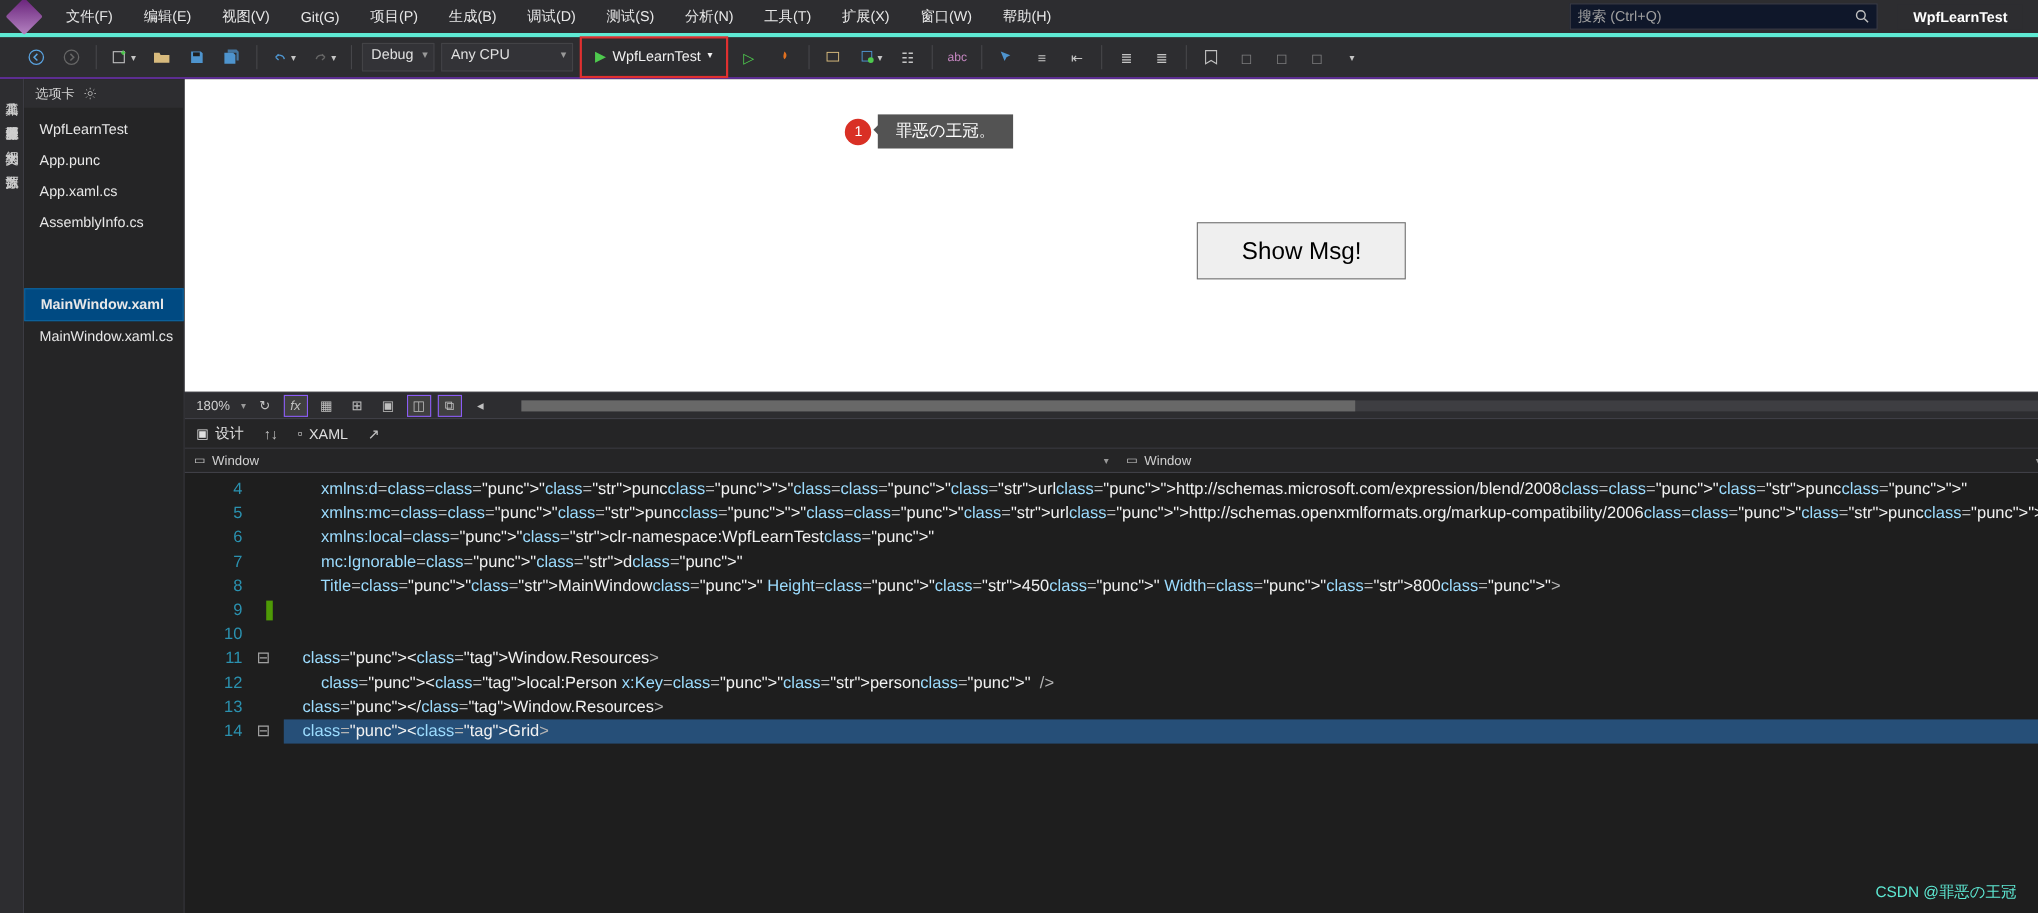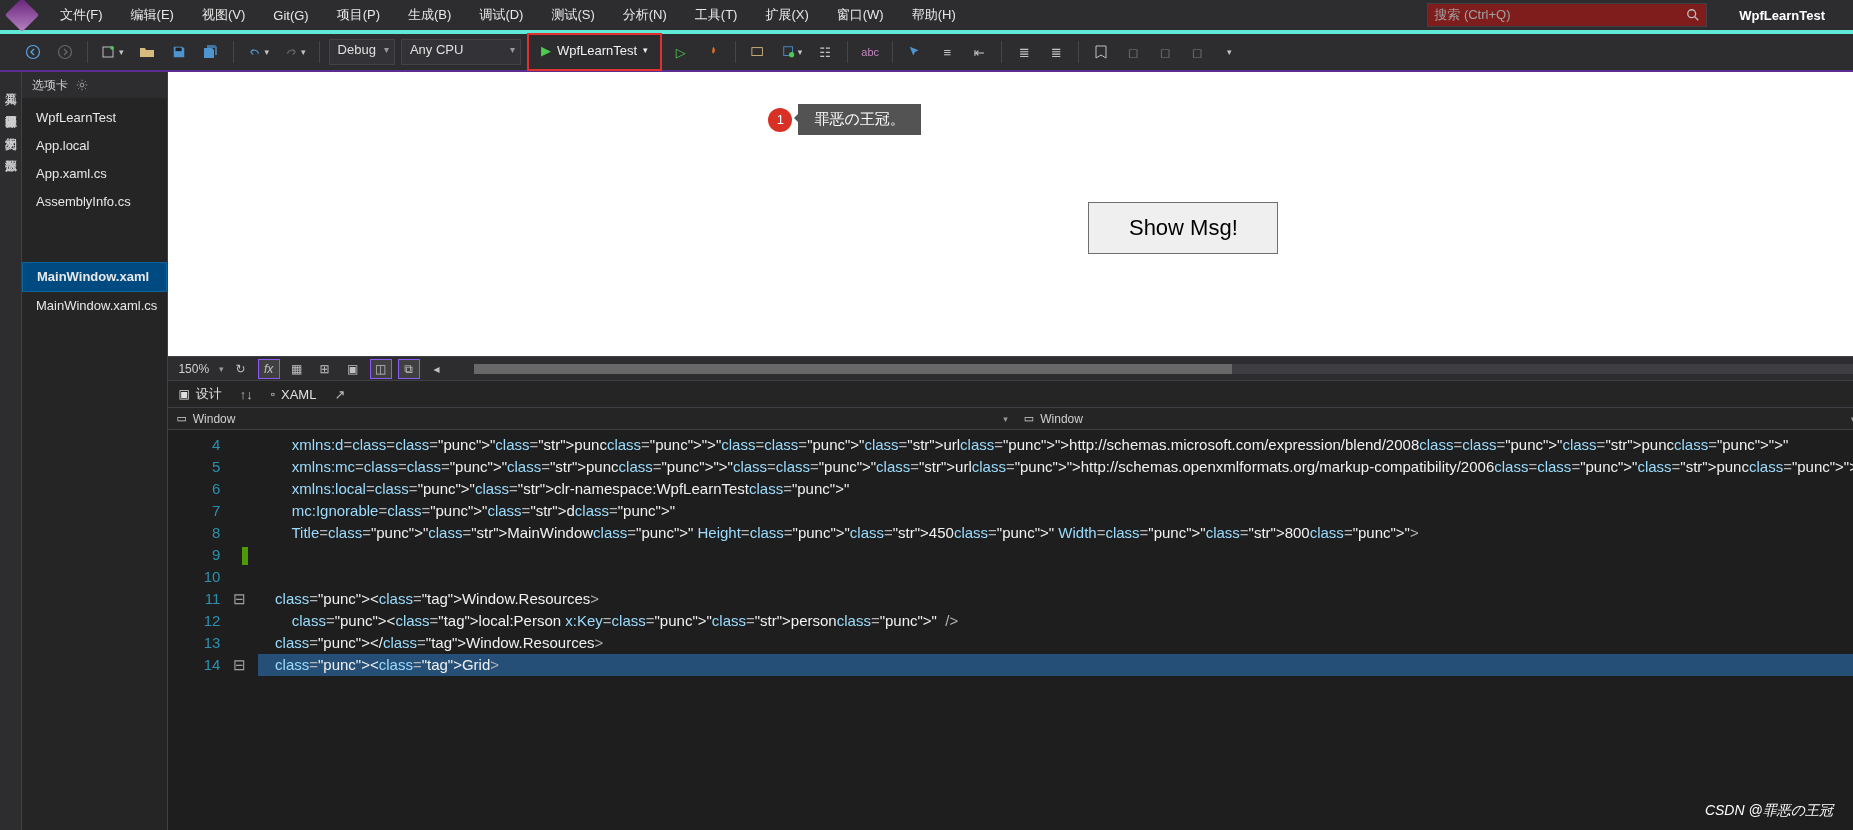--- a/index.html
+++ b/index.html
@@ -1,21 +1,21 @@
 <!DOCTYPE html>
 <html><head>
 <meta charset="utf-8">
 <style>
 * { margin:0; padding:0; box-sizing:border-box; font-family:"Microsoft YaHei","Segoe UI",sans-serif; }
 body { background:#1e1e1e; color:#f1f1f1; width:1853px; height:830px; overflow:hidden; font-size:13px; position:relative;}
 
 .menubar { height:34px; background:#2d2d30; display:flex; align-items:center; padding-left:10px; gap:4px; border-bottom:4px solid #5eead4;}
 .logo { width:24px; height:24px; background:linear-gradient(135deg,#68217a 0,#b584c2 100%); margin-right:10px; transform:rotate(45deg); border-radius:2px;}
 .menu-item { padding:4px 12px; color:#e8e8e8; cursor:pointer;}
-.search-box { margin-left:auto; width:280px; height:24px; background:#7f1d1d; border:1px solid #3f3f46; display:flex; align-items:center; padding:0 6px; color:#a0a0a0;}
+.search-box { margin-left:auto; width:280px; height:24px; background:#0f172a; border:1px solid #3f3f46; display:flex; align-items:center; padding:0 6px; color:#a0a0a0;}
 .search-box .mag { margin-left:auto; }
 .proj-name { background:#2d2d30; color:#fff; padding:4px 14px; margin:0 14px; font-weight:600;}
 
 .toolbar { height:38px; background:#2d2d30; display:flex; align-items:center; gap:6px; padding-left:20px; border-bottom:2px solid #5c2d91;}
 .tool-btn { min-width:26px; height:26px; display:flex; align-items:center; justify-content:center; color:#c5c5c5; cursor:pointer; padding:0 4px;}
 .sep { width:1px; height:22px; background:#46464a; margin:0 3px;}
 .combo { height:26px; background:#333337; border:1px solid #434346; padding:2px 18px 2px 8px; color:#e0e0e0; position:relative; cursor:pointer;}
 .combo::after { content:"▾"; position:absolute; right:5px; top:4px; font-size:10px; color:#999;}
 .run-btn { display:flex; align-items:center; height:26px; padding:0 10px; cursor:pointer; gap:6px;}
 .run-btn .play { color:#4ec94e; font-size:13px;}
@@ -62,21 +62,21 @@
 .gutter { width:62px; background:#1e1e1e; color:#2b91af; text-align:right; padding:4px 10px 0 0; line-height:22px;}
 .gut-line { height:22px; }
 .fold { width:18px; padding-top:4px; line-height:22px; color:#a0a0a0; position:relative;}
 .fold-line{height:22px;display:flex;align-items:center;justify-content:center;}
 .lines { flex:1; padding:4px 0 0 10px; line-height:22px; white-space:pre;}
 .ln{height:22px;}
 .attr{color:#9cdcfe;}
 .punc{color:#b4b4b4;}
 .hl{background:#264f78;}
 .greenbar{display:inline-block;width:6px;height:18px;background:#4e9a06;vertical-align:middle;margin-left:-16px;margin-right:10px;}
-.watermark{position:absolute;right:20px;bottom:10px;color:#ffffff;font-size:14px;z-index:50;font-style:italic;}
+.watermark{position:absolute;right:20px;bottom:10px;color:#5eead4;font-size:14px;z-index:50;}
 svg{display:block;}
 </style>
 </head>
 <body>
 
 <div class="menubar">
   <div class="logo"></div>
   <div id="menu-items" style="display: contents;"><div class="menu-item">文件(F)</div><div class="menu-item">编辑(E)</div><div class="menu-item">视图(V)</div><div class="menu-item">Git(G)</div><div class="menu-item">项目(P)</div><div class="menu-item">生成(B)</div><div class="menu-item">调试(D)</div><div class="menu-item">测试(S)</div><div class="menu-item">分析(N)</div><div class="menu-item">工具(T)</div><div class="menu-item">扩展(X)</div><div class="menu-item">窗口(W)</div><div class="menu-item">帮助(H)</div></div>
   <div class="search-box">
     <span>搜索 (Ctrl+Q)</span>
@@ -214,38 +214,38 @@
       <span>选项卡</span>
       <span>
         <svg width="12" height="12" viewBox="0 0 16 16">
             <circle cx="8" cy="8" r="2.5" fill="none" stroke="#c0c0c0"></circle>
             <path d="M8 1v2M8 13v2M1 8h2M13 8h2M3 3l1.4 1.4M11.6 11.6L13 13M13 3l-1.4 1.4M4.4 11.6L3 13" stroke="#c0c0c0"></path>
           </svg>
       </span>
     </div>
     <div class="tree" id="tree">
         <div class="tree-item">WpfLearnTest</div>
-        <div class="tree-item">App.local</div>
+        <div class="tree-item">App.punc</div>
         <div class="tree-item">App.xaml.cs</div>
         <div class="tree-item">AssemblyInfo.cs</div>
         <div class="tree-item sel">MainWindow.xaml</div>
         <div class="tree-item">MainWindow.xaml.cs</div>
       </div>
   </div>
 
   <div class="editor-area">
     <div class="designer">
       <div class="callout">
         <div class="badge">1</div>
         <div class="tip">罪恶の王冠。</div>
       </div>
       <div class="show-btn">Show Msg!</div>
     </div>
     <div class="des-strip">
-      <span class="zoom">150%</span>
+      <span class="zoom">180%</span>
         <span style="font-size:9px;color:#999;">▾</span>
       <div class="strip-btn">↻</div>
       <div class="strip-btn active">
           <i style="font-style:italic;">fx</i>
         </div>
       <div class="strip-btn">▦</div>
       <div class="strip-btn">⊞</div>
       <div class="strip-btn">▣</div>
       <div class="strip-btn active">◫</div>
       <div class="strip-btn active">⧉</div>

